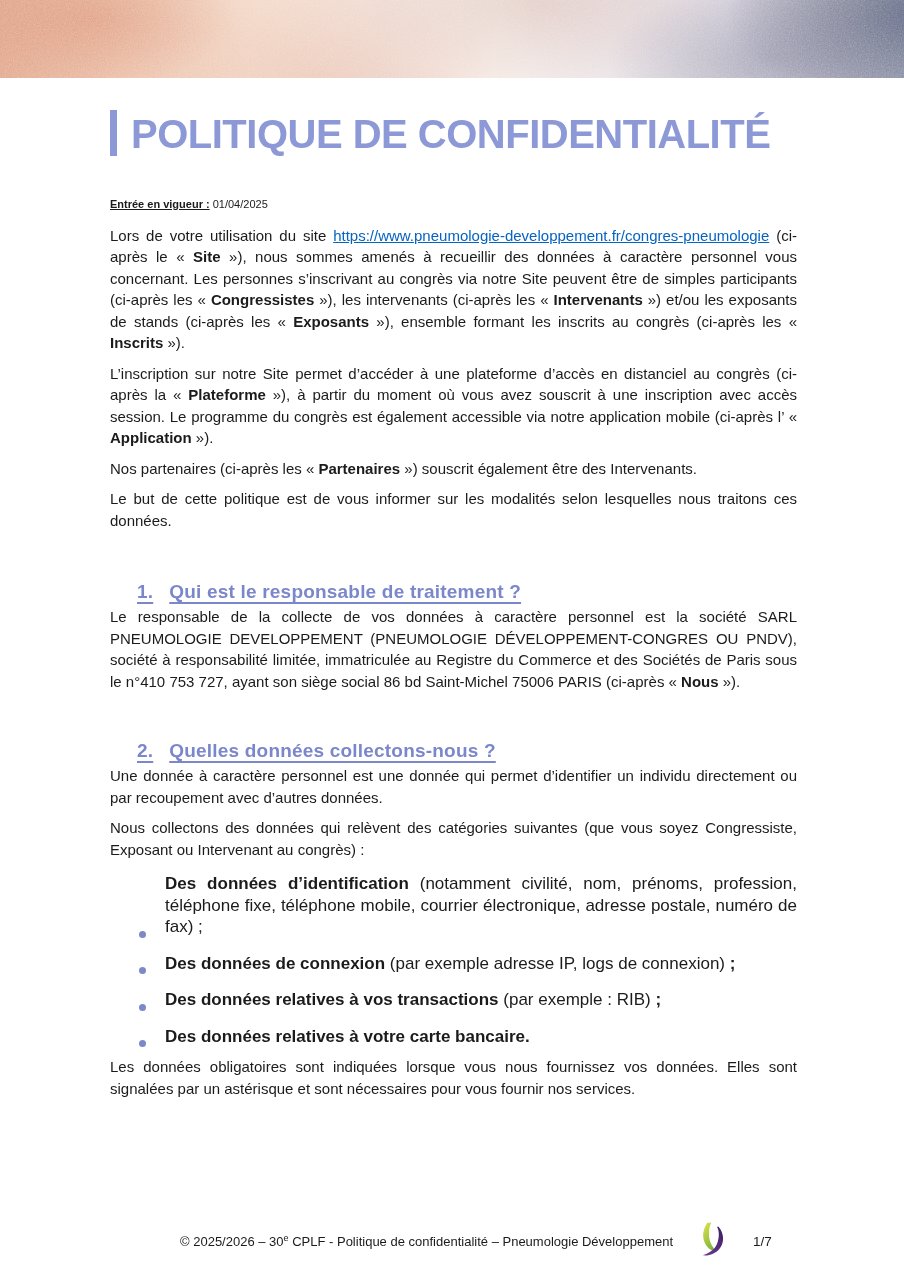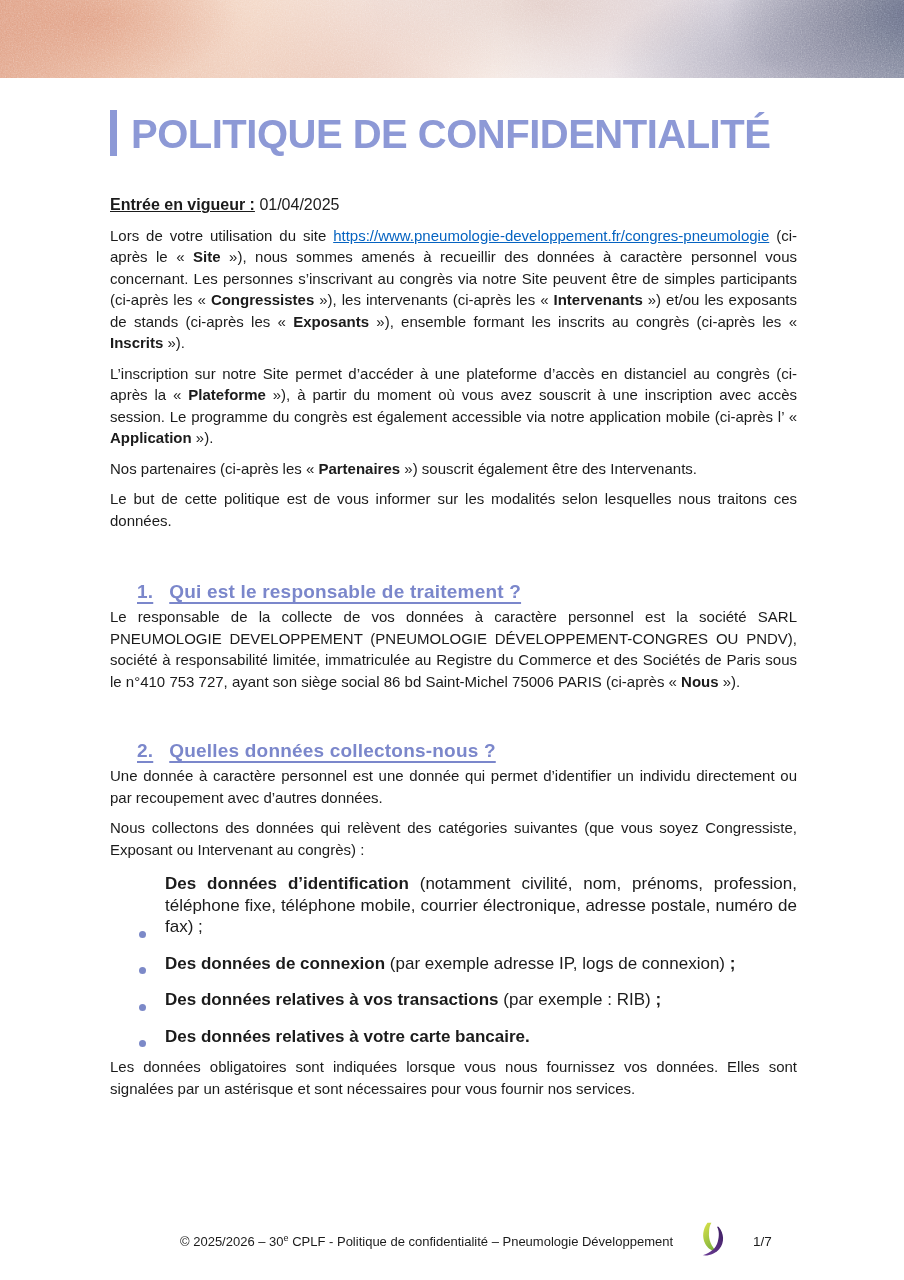--- a/index.html
+++ b/index.html
@@ -38,21 +38,21 @@
   .title-bar{
     width:7px;height:46px;background:var(--title-blue);
     margin-right:14px;flex:0 0 auto;
   }
   .page-title{
     font-size:40px;font-weight:700;letter-spacing:-.5px;
     color:var(--title-blue);line-height:1.1;white-space:nowrap;
   }
   
   .content{position:relative;}
-  .effective{margin:38px 107px 0 110px;font-size:16px;line-height:21.5px;}
+  .effective{margin:38px 107px 0 110px;font-size:11px;line-height:21.5px;}
   .effective .lbl{font-weight:700;text-decoration:underline;text-decoration-thickness:1.3px;}
   p.body{
     margin:9px 107px 0 110px;
     font-size:15px;line-height:21.5px;
     text-align:justify;
   }
   p.body#p1{margin-top:36px;}
   .b{font-weight:700;}
   a.link{color:var(--link-blue);text-decoration:underline;}
   

